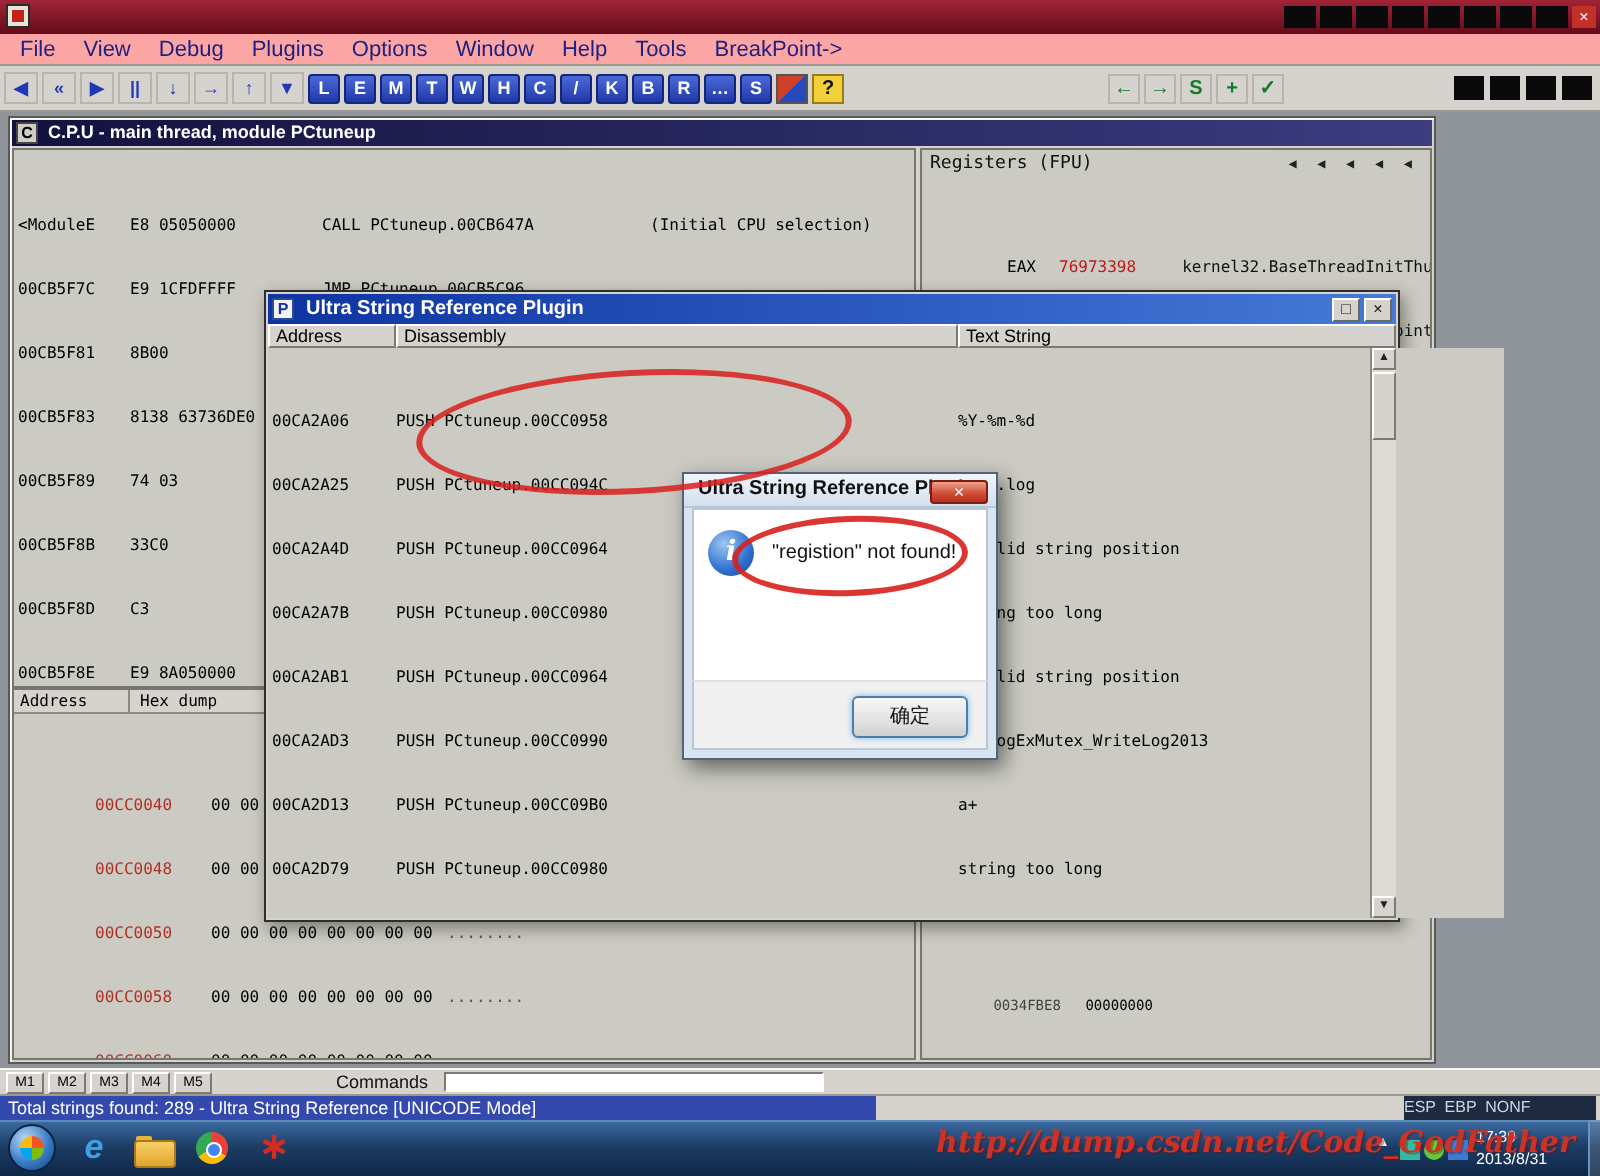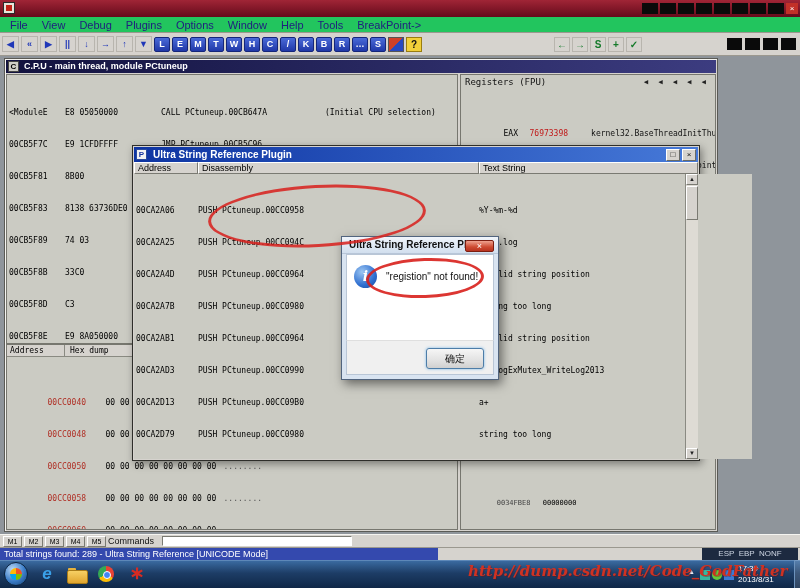--- a/index.html
+++ b/index.html
@@ -8,21 +8,21 @@
 .mono{font-family:"DejaVu Sans Mono",monospace;font-size:8px;line-height:8px;white-space:pre}
 
 
 #titlebar{position:absolute;left:0;top:0;width:800px;height:17px;background:linear-gradient(180deg,#a02536,#650a1b);z-index:5}
 #app-icon{position:absolute;left:3px;top:2px;width:12px;height:12px;background:#e8e4da;border:1px solid #2a2a2a}
 #app-icon::after{content:"";position:absolute;left:2px;top:2px;width:6px;height:6px;background:#c22218}
 #cap-area{position:absolute;left:642px;top:3px;display:flex;gap:2px}
 .cap-block{width:16px;height:11px;background:#0a0a0a}
 #cap-close{position:absolute;left:786px;top:3px;width:12px;height:11px;background:#c23028;color:#fff;font-size:8px;line-height:11px;text-align:center}
 
-#menubar{position:absolute;left:0;top:17px;width:800px;height:16px;background:#22c55e;border-bottom:1px solid #9b988f;display:flex;align-items:center;padding-left:3px;z-index:5}
+#menubar{position:absolute;left:0;top:17px;width:800px;height:16px;background:#fca5a5;border-bottom:1px solid #9b988f;display:flex;align-items:center;padding-left:3px;z-index:5}
 .menu-item{font-size:11px;color:#20207e;padding:0 7px;line-height:16px;white-space:nowrap}
 
 #toolbar{position:absolute;left:0;top:33px;width:800px;height:23px;background:#d6d3ce;border-bottom:1px solid #9b988f;display:flex;align-items:center;padding:0 4px 0 2px;gap:2px;z-index:5}
 .tgroup{display:flex;gap:2px;align-items:center}
 .tbi{width:17px;height:16px;border:1px solid #b8b5ae;background:#d6d3ce;color:#2038b8;font-size:9px;font-weight:bold;text-align:center;line-height:14px;white-space:nowrap;overflow:hidden}
 .tbl{width:16px;height:15px;background:linear-gradient(180deg,#4a6ad8,#2038a8);border:1px solid #15267a;border-radius:2px;color:#fff;font-size:9px;font-weight:bold;text-align:center;line-height:13px}
 #tb-opt{width:16px;height:15px;background:linear-gradient(135deg,#d04028 50%,#2848c0 50%);border:1px solid #555}
 #tb-help{width:16px;height:15px;background:#f2d03a;border:1px solid #9a7d10;color:#111;font-weight:bold;font-size:10px;text-align:center;line-height:14px}
 #tgreen{margin-left:130px}
 .tbg{width:16px;height:15px;border:1px solid #b8b5ae;background:#d6d3ce;color:#157a2a;font-size:10px;font-weight:bold;text-align:center;line-height:13px}
@@ -103,25 +103,25 @@
 #dlg-foot{position:absolute;left:4px;top:103px;right:4px;bottom:4px;background:#f0f0f0;border:1px solid #b9c6d6;border-top:1px solid #dfdfdf}
 #dlg-ok{position:absolute;right:14px;bottom:10px;width:58px;height:21px;background:linear-gradient(180deg,#f6f6f6,#e2e2e2 60%,#d0d0d0);border:1px solid #4d7da8;border-radius:3px;box-shadow:0 0 3px #7ab8e8;font-size:10px;text-align:center;line-height:19px;color:#111}
 
 
 #circle1{position:absolute;left:208px;top:185px;width:218px;height:62px;border:3px solid rgba(216,32,28,.85);border-radius:50%;transform:rotate(-3deg);z-index:40}
 #circle2{position:absolute;left:366px;top:258px;width:118px;height:40px;border:3px solid rgba(216,32,28,.9);border-radius:50%;transform:rotate(-2deg);z-index:40}
 
 
 #cmdbar{position:absolute;left:0;top:534px;width:800px;height:13px;background:#d6d3ce;border-top:1px solid #f5f4f0;display:flex;align-items:center;padding-left:3px;gap:2px;z-index:5}
 .mtab{width:19px;height:11px;border:1px solid;border-color:#fff #7a7a72 #7a7a72 #fff;background:#d6d3ce;font-size:7px;text-align:center;line-height:9px}
-#cmd-label{font-size:9px;color:#111}
+#cmd-label{font-size:9px;margin-left:60px;color:#111}
 #cmd-input{width:190px;height:10px;background:#fff;border:1px solid;border-color:#7a7a72 #fff #fff #7a7a72;margin-left:6px;font-size:8px;padding:0 2px}
 #statusbar{position:absolute;left:0;top:547px;width:800px;height:13px;background:#d6d3ce;border-top:1px solid #9b988f;z-index:5}
 #status-left{position:absolute;left:0;top:0;width:438px;height:12px;background:#3449ae;color:#fff;font-size:9px;line-height:12px;padding-left:4px;white-space:nowrap;overflow:hidden}
-#status-right{position:absolute;right:2px;top:0;width:96px;height:12px;background:#1d2a40;color:#cdd5e2;font-size:8px;line-height:12px;text-align:center;white-space:pre}
+#status-right{position:absolute;right:2px;top:0;width:96px;height:12px;background:#1d2a40;color:#cdd5e2;font-size:8px;line-height:12px;white-space:pre}
 
 
 #taskbar{position:absolute;left:0;top:560px;width:800px;height:28px;background:linear-gradient(180deg,#3a6aa0,#1d3d66 45%,#0f2747);border-top:1px solid #5d88b8;z-index:50}
 #start-orb{position:absolute;left:4px;top:562px;width:24px;height:24px;border-radius:50%;background:radial-gradient(circle at 35% 30%,#bcd9f5,#3a7cc8 55%,#16406e);border:1px solid #0c2440;z-index:51}
 #orb-flag{position:absolute;left:10px;top:568px;width:12px;height:12px;border-radius:50%;background:conic-gradient(#f35325 0 25%,#81bc06 25% 50%,#05a6f0 50% 75%,#ffba08 75%);z-index:52}
 .tkicon{position:absolute;top:562px;width:26px;height:24px;text-align:center;z-index:51}
 #tk-ie{left:34px;color:#3aa0e8;font-size:17px;font-style:italic;font-weight:bold;line-height:24px}
 #tk-folder{left:64px}
 #tk-folder::before{content:"";position:absolute;left:4px;top:6px;width:8px;height:4px;background:#e8b23a;border-radius:1px}
 #tk-folder::after{content:"";position:absolute;left:3px;top:8px;width:19px;height:12px;background:linear-gradient(180deg,#f7d064,#e0a52e);border:1px solid #a87b18;border-radius:2px}

